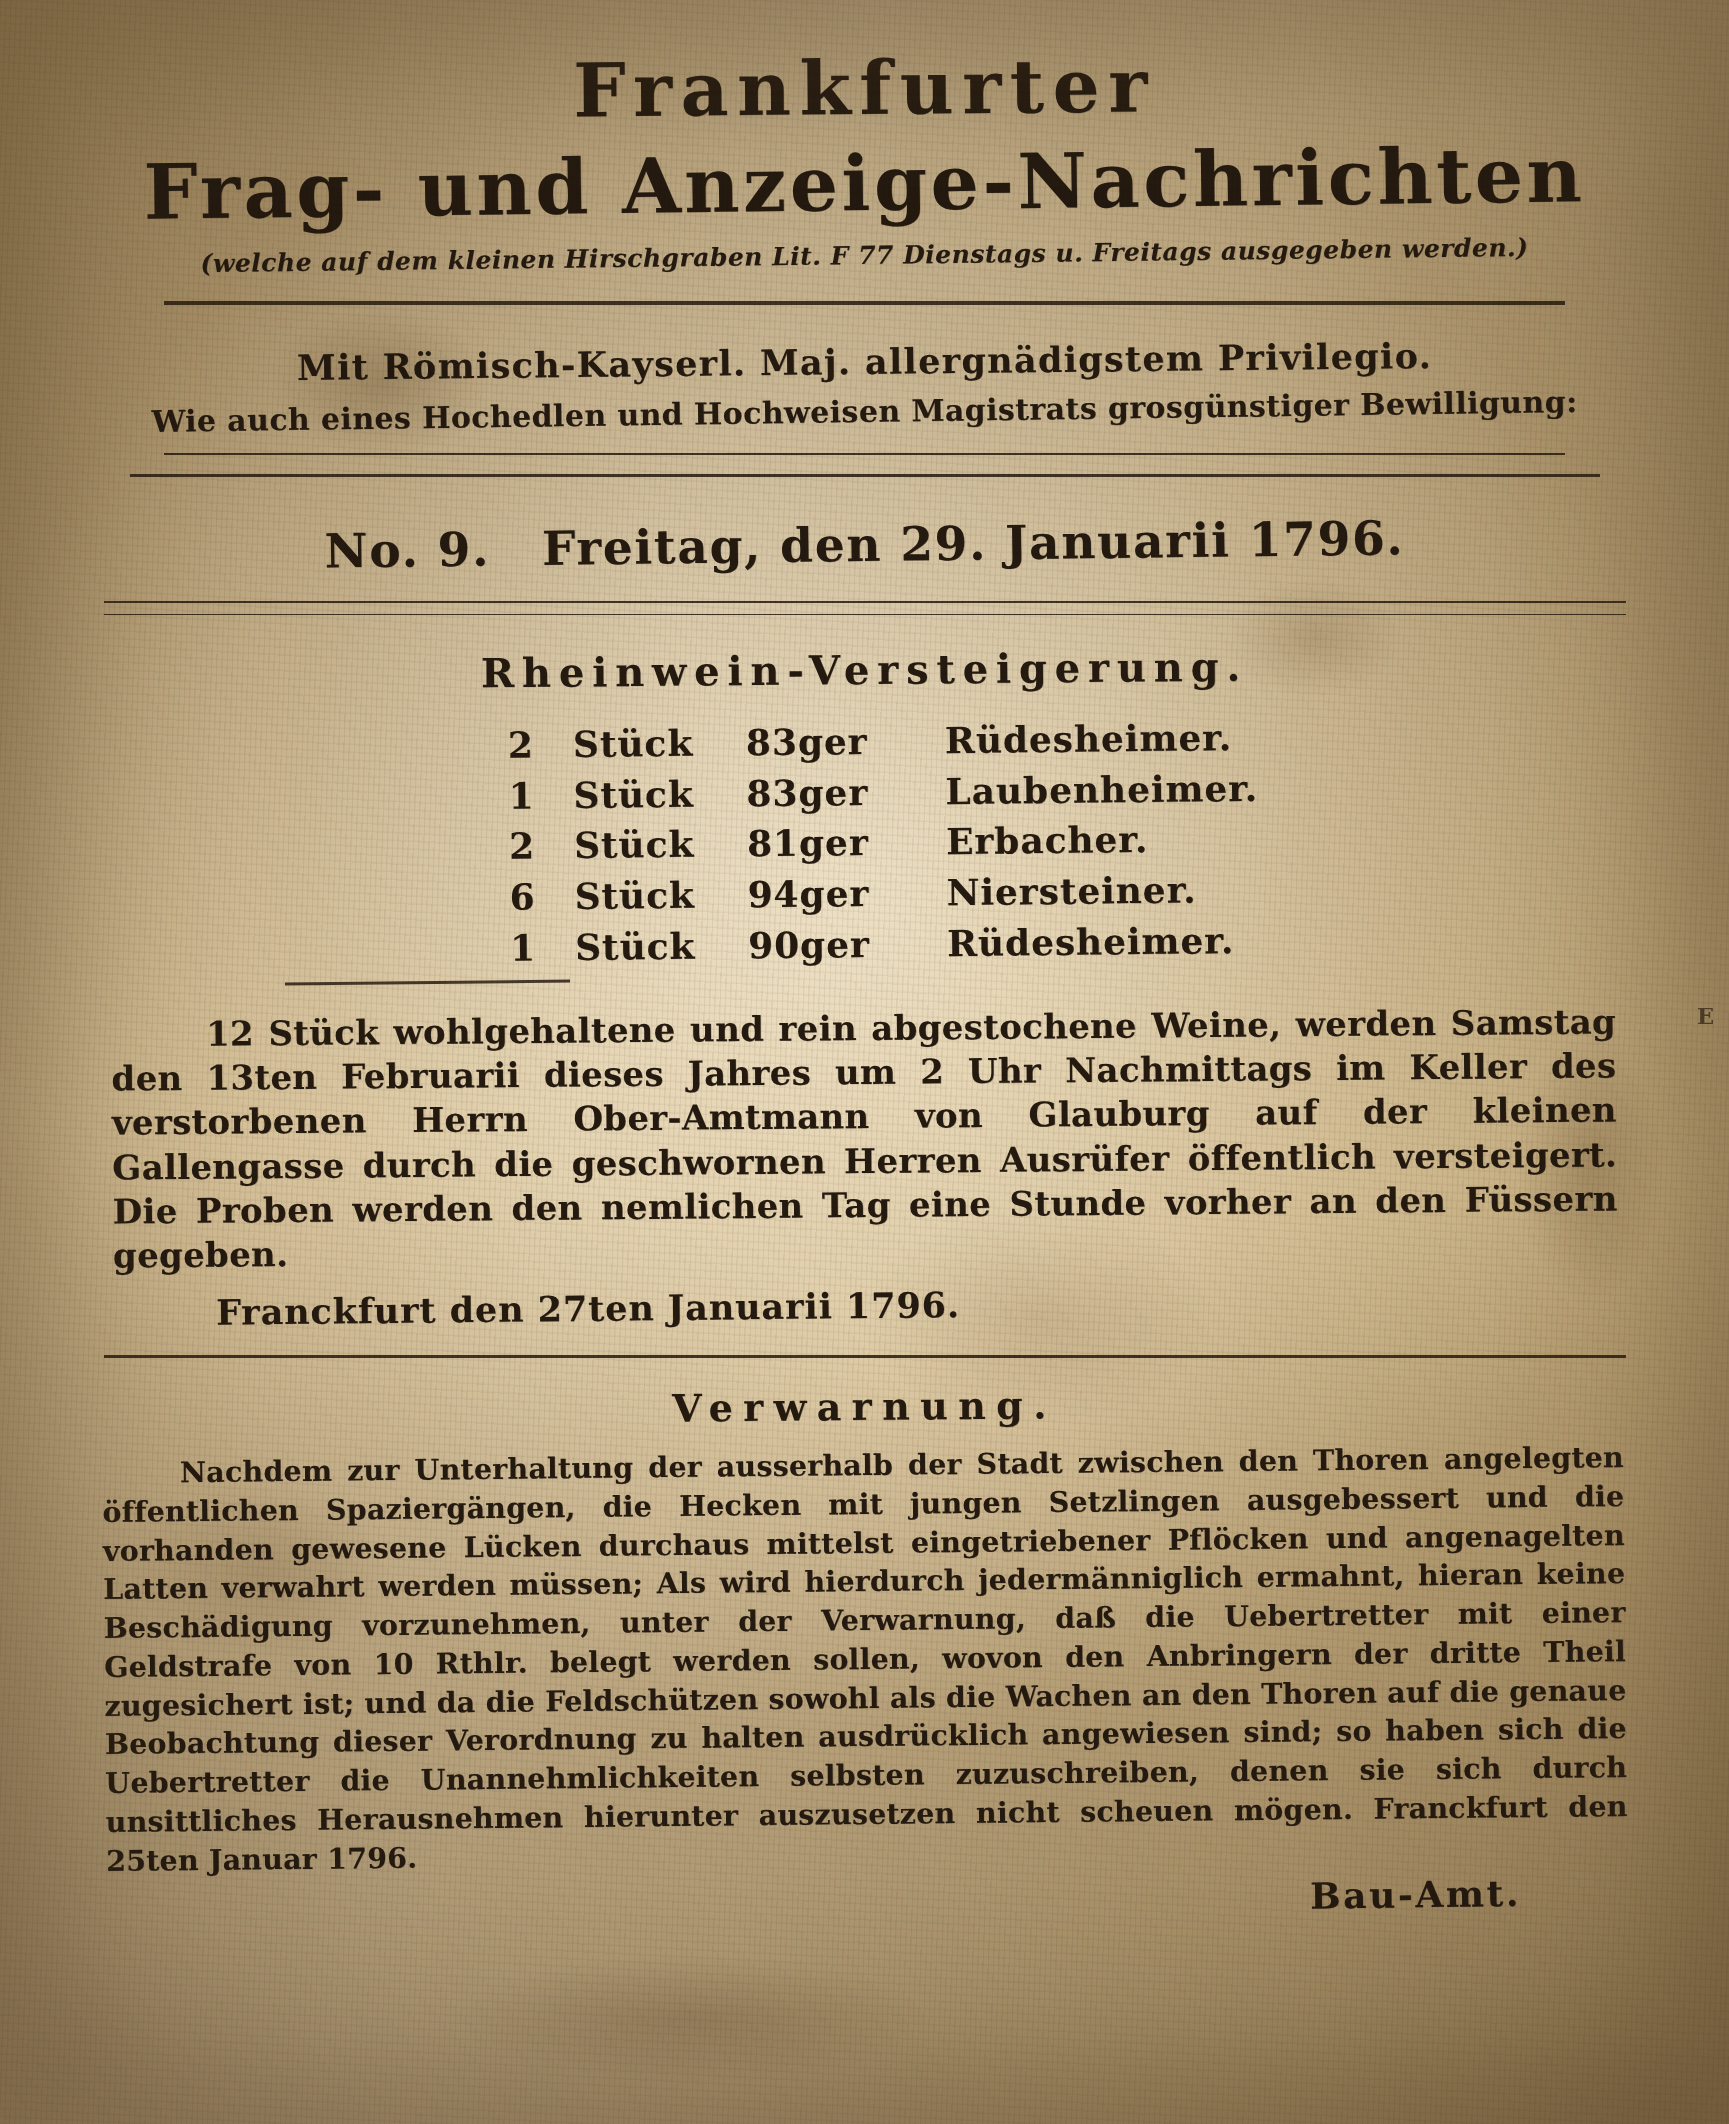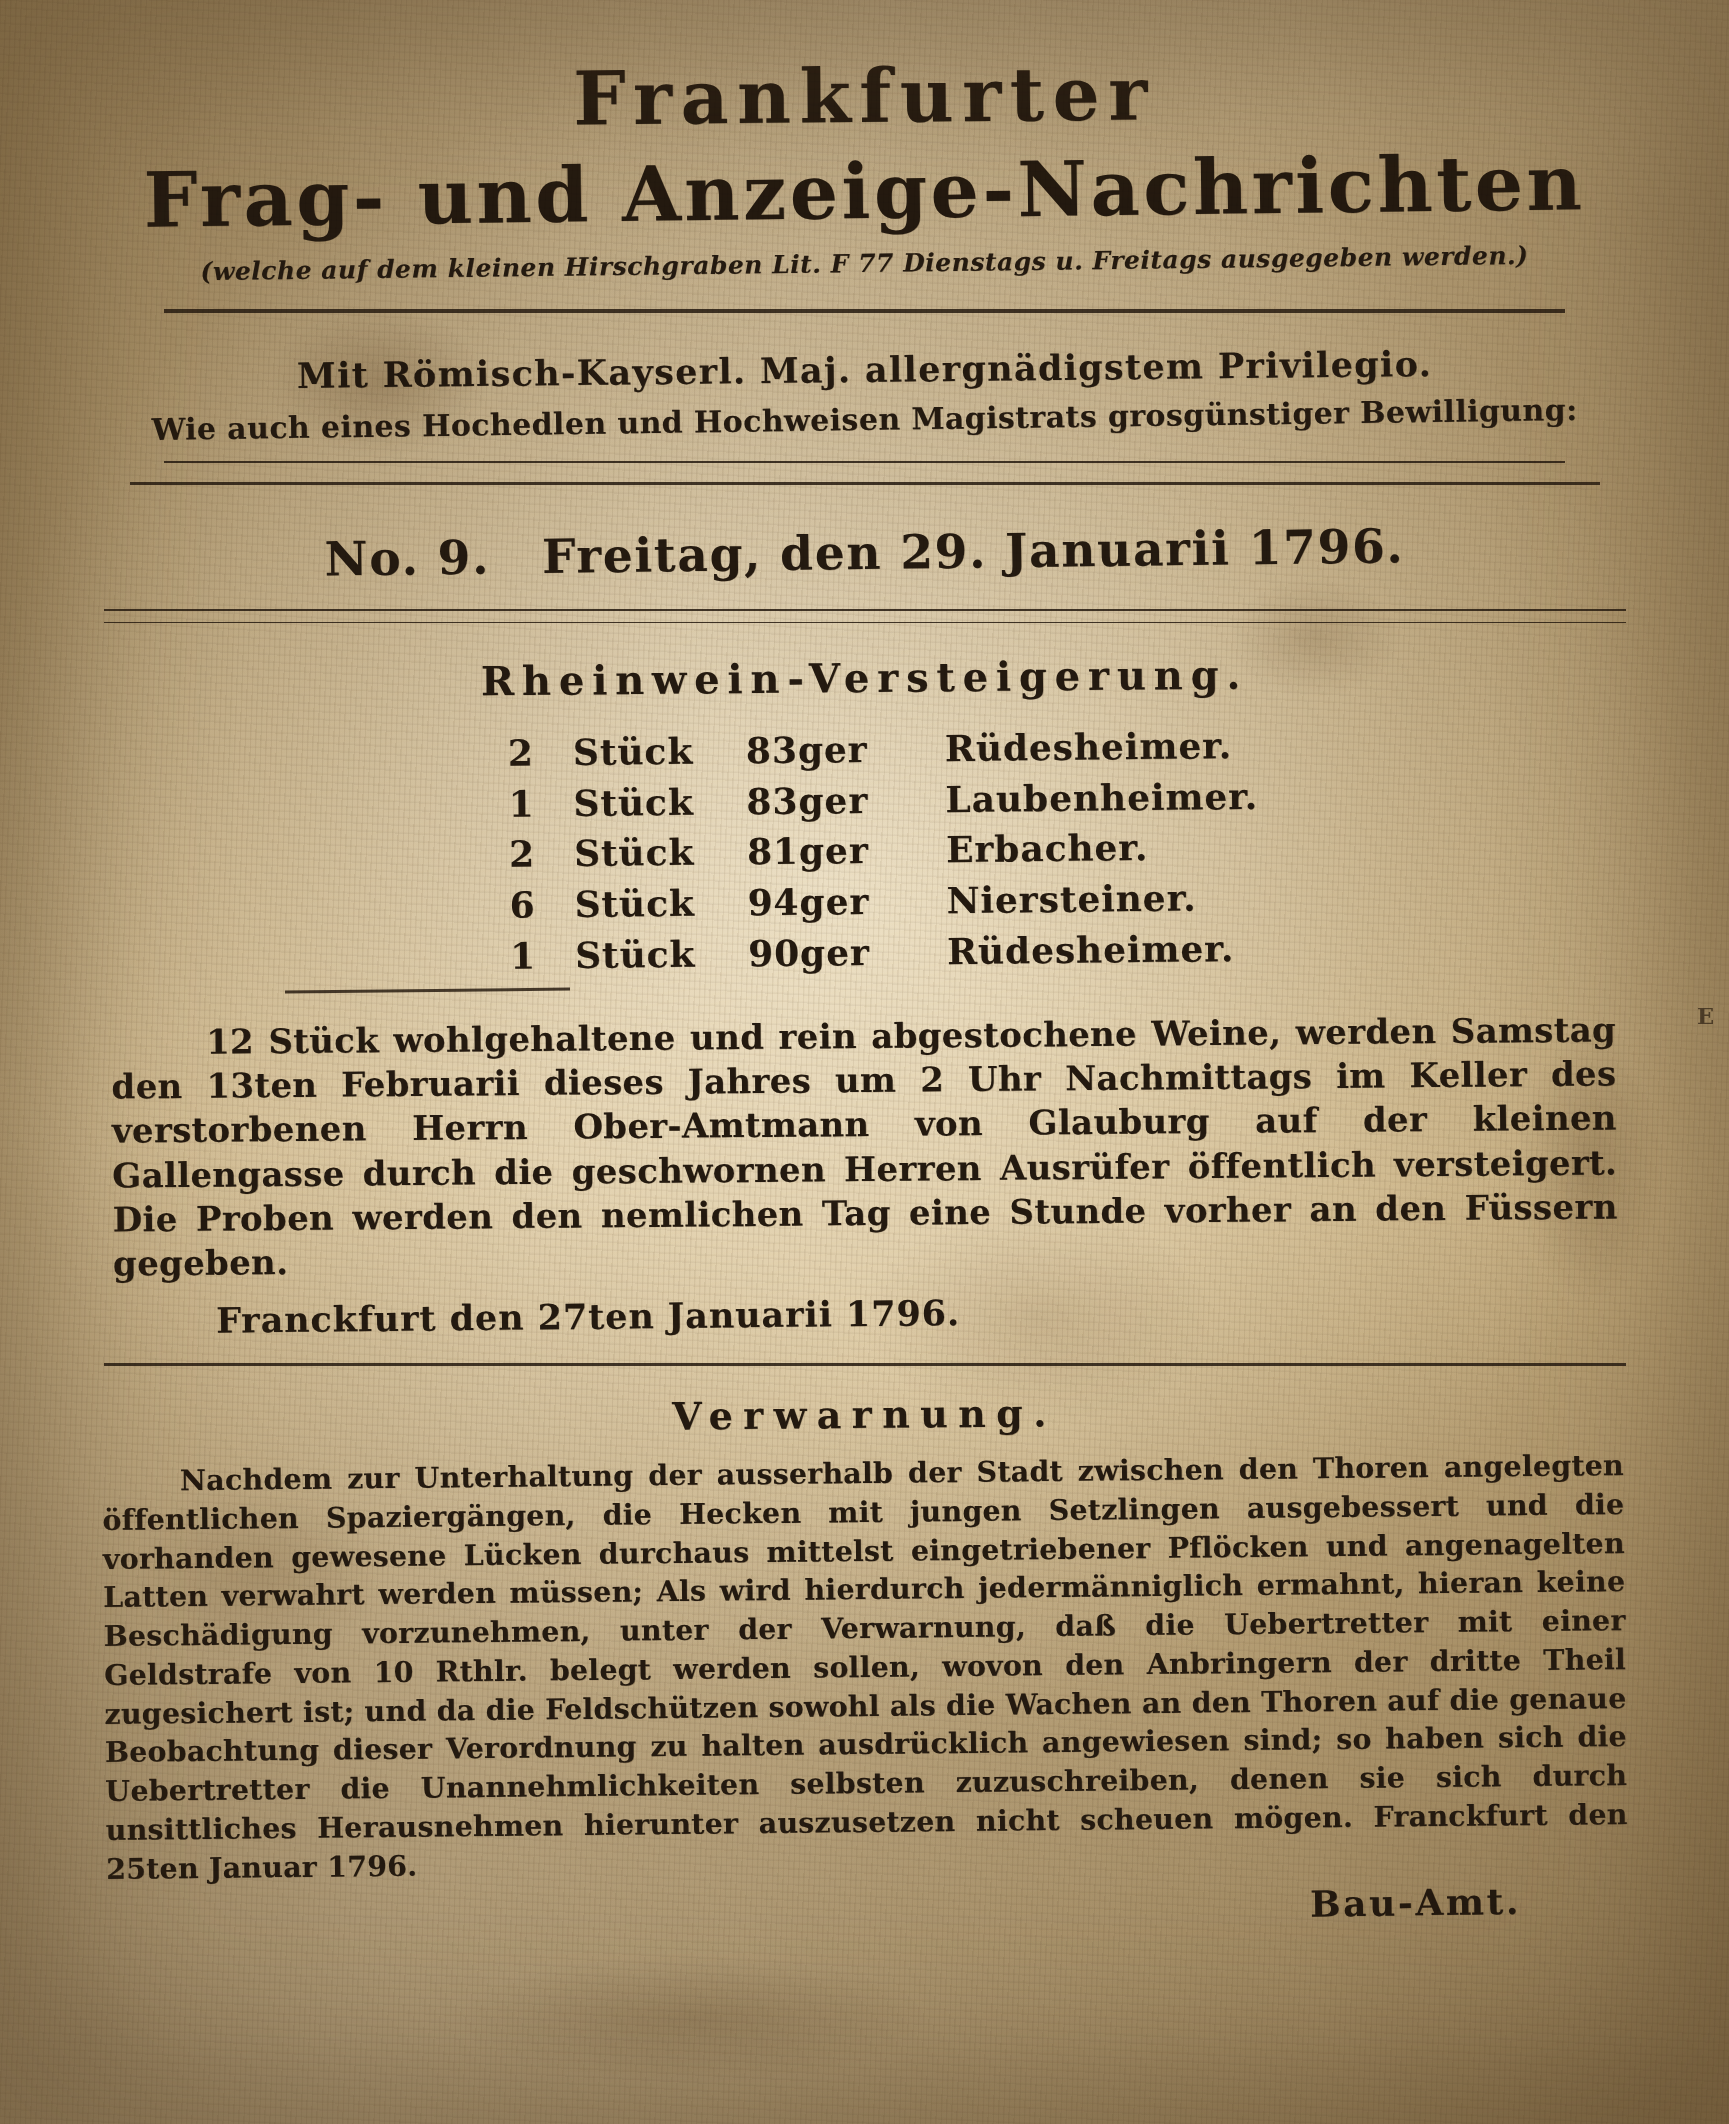--- a/index.html
+++ b/index.html
@@ -58,21 +58,21 @@
     box-shadow: inset 0 0 164px 52px rgba(74,55,30,0.40);
   }
 
   
   .ink {
     color: #241a10;
     text-shadow: 0.5px 0.3px 0 rgba(60,42,22,0.35);
   }
   .content {
     position: absolute;
-    left: 0; top: 14px;
+    left: 0; top: 6px;
     width: 1729px;
   }
 
   .fraktur {
     font-family: "DejaVu Serif", serif;
     font-weight: 700;
     letter-spacing: 0.9px;
   }
 
   

